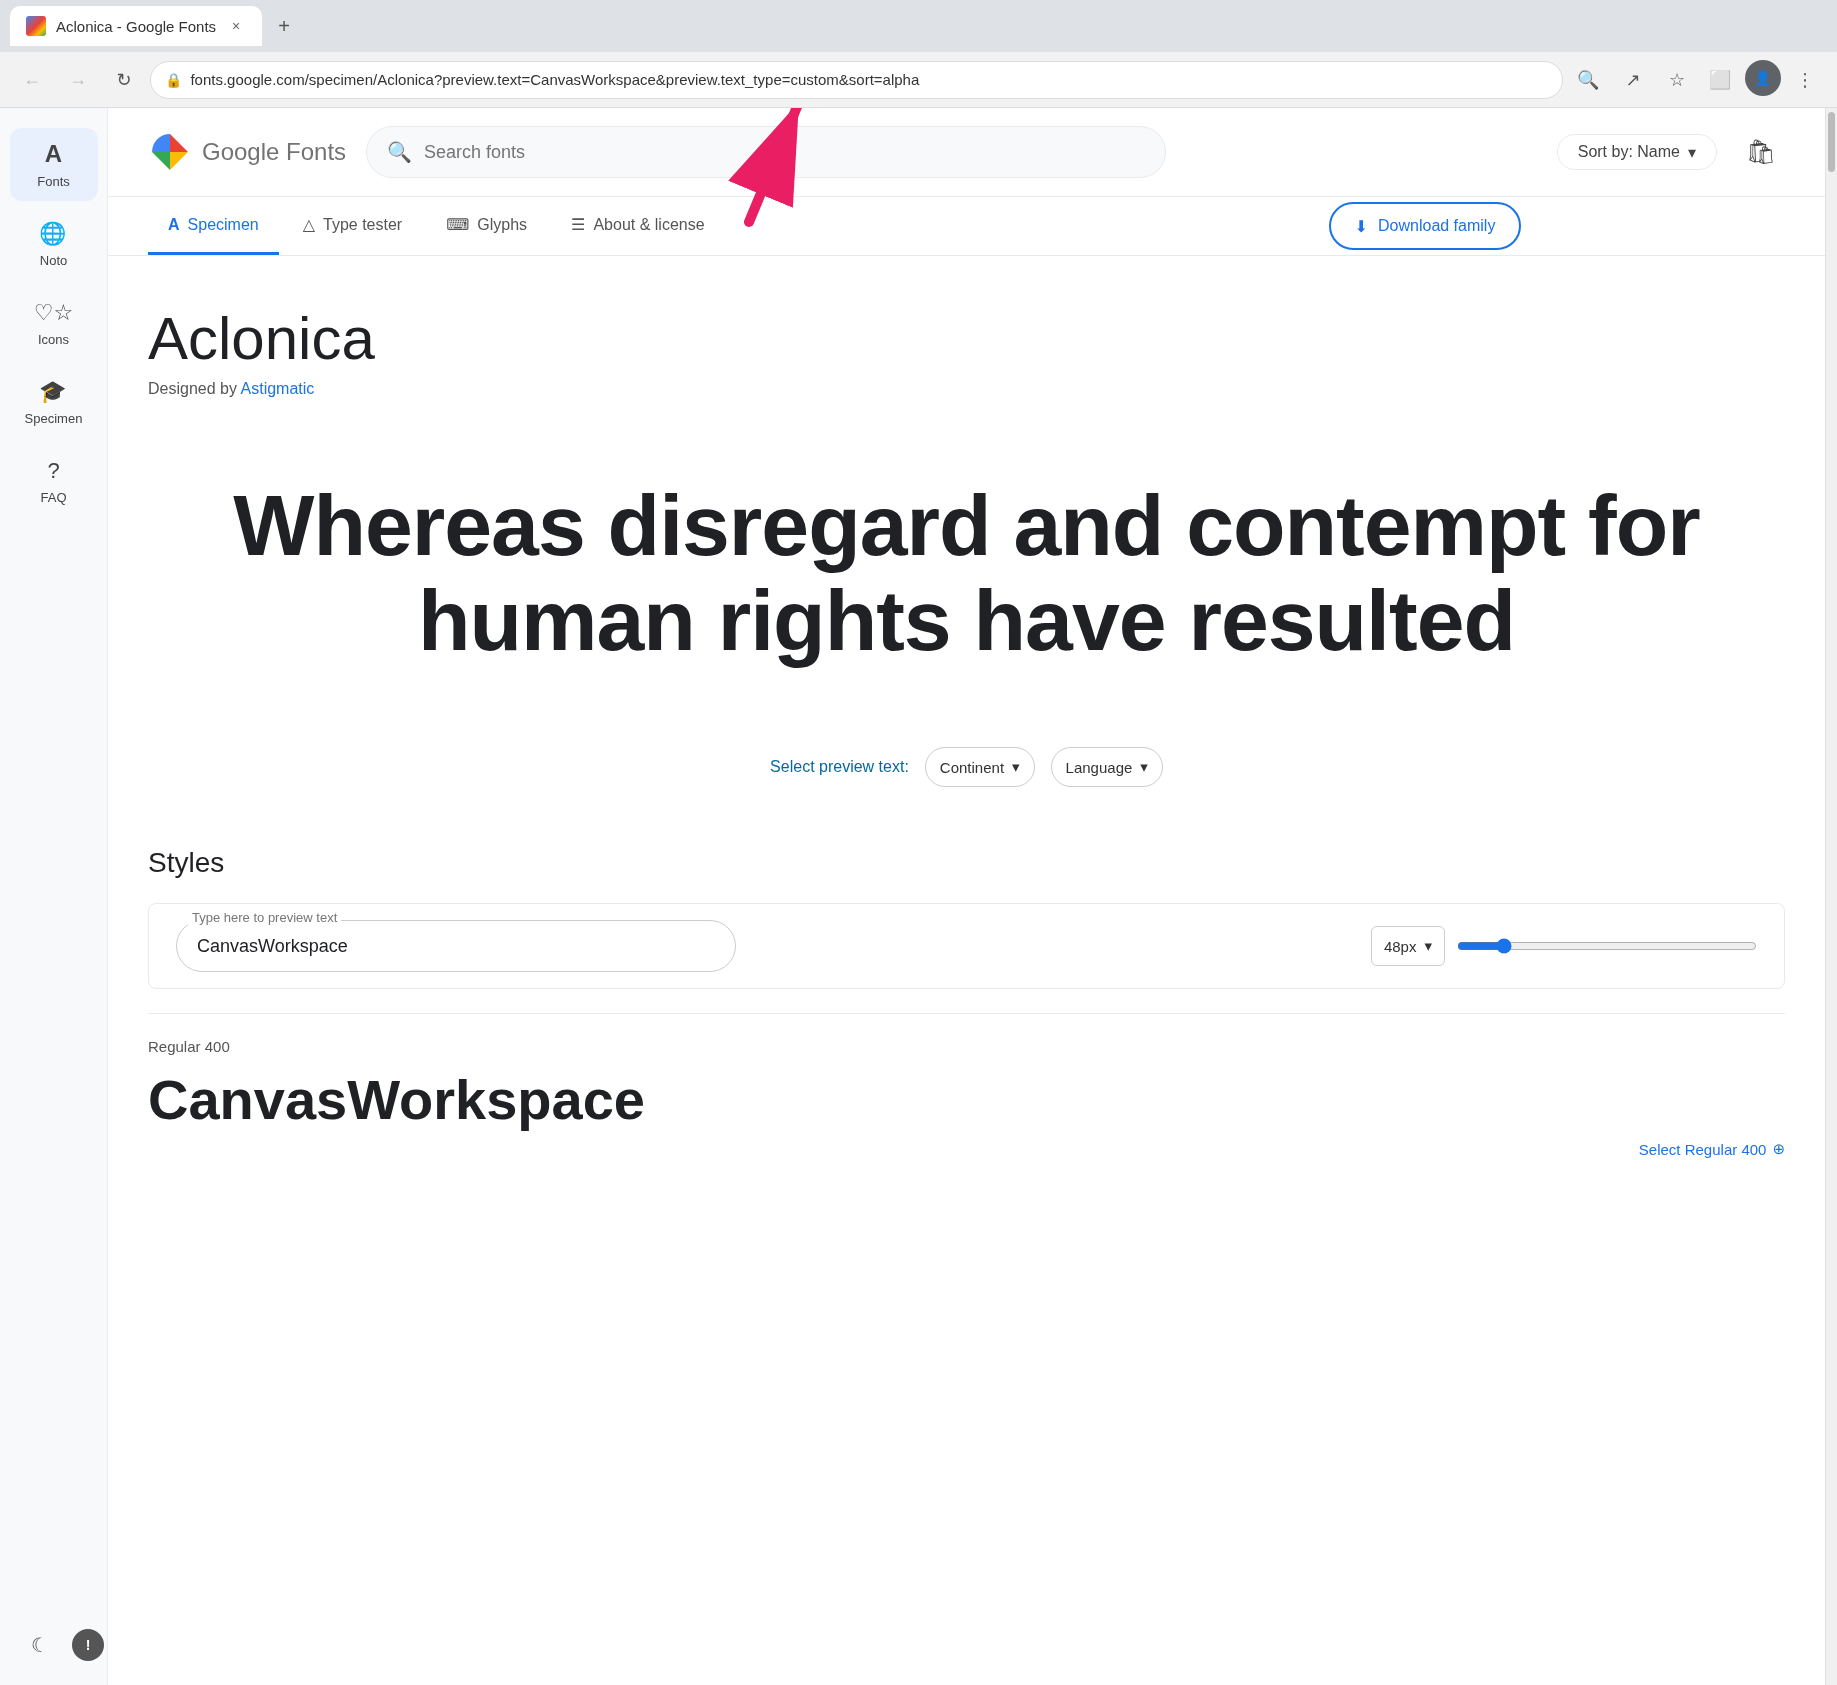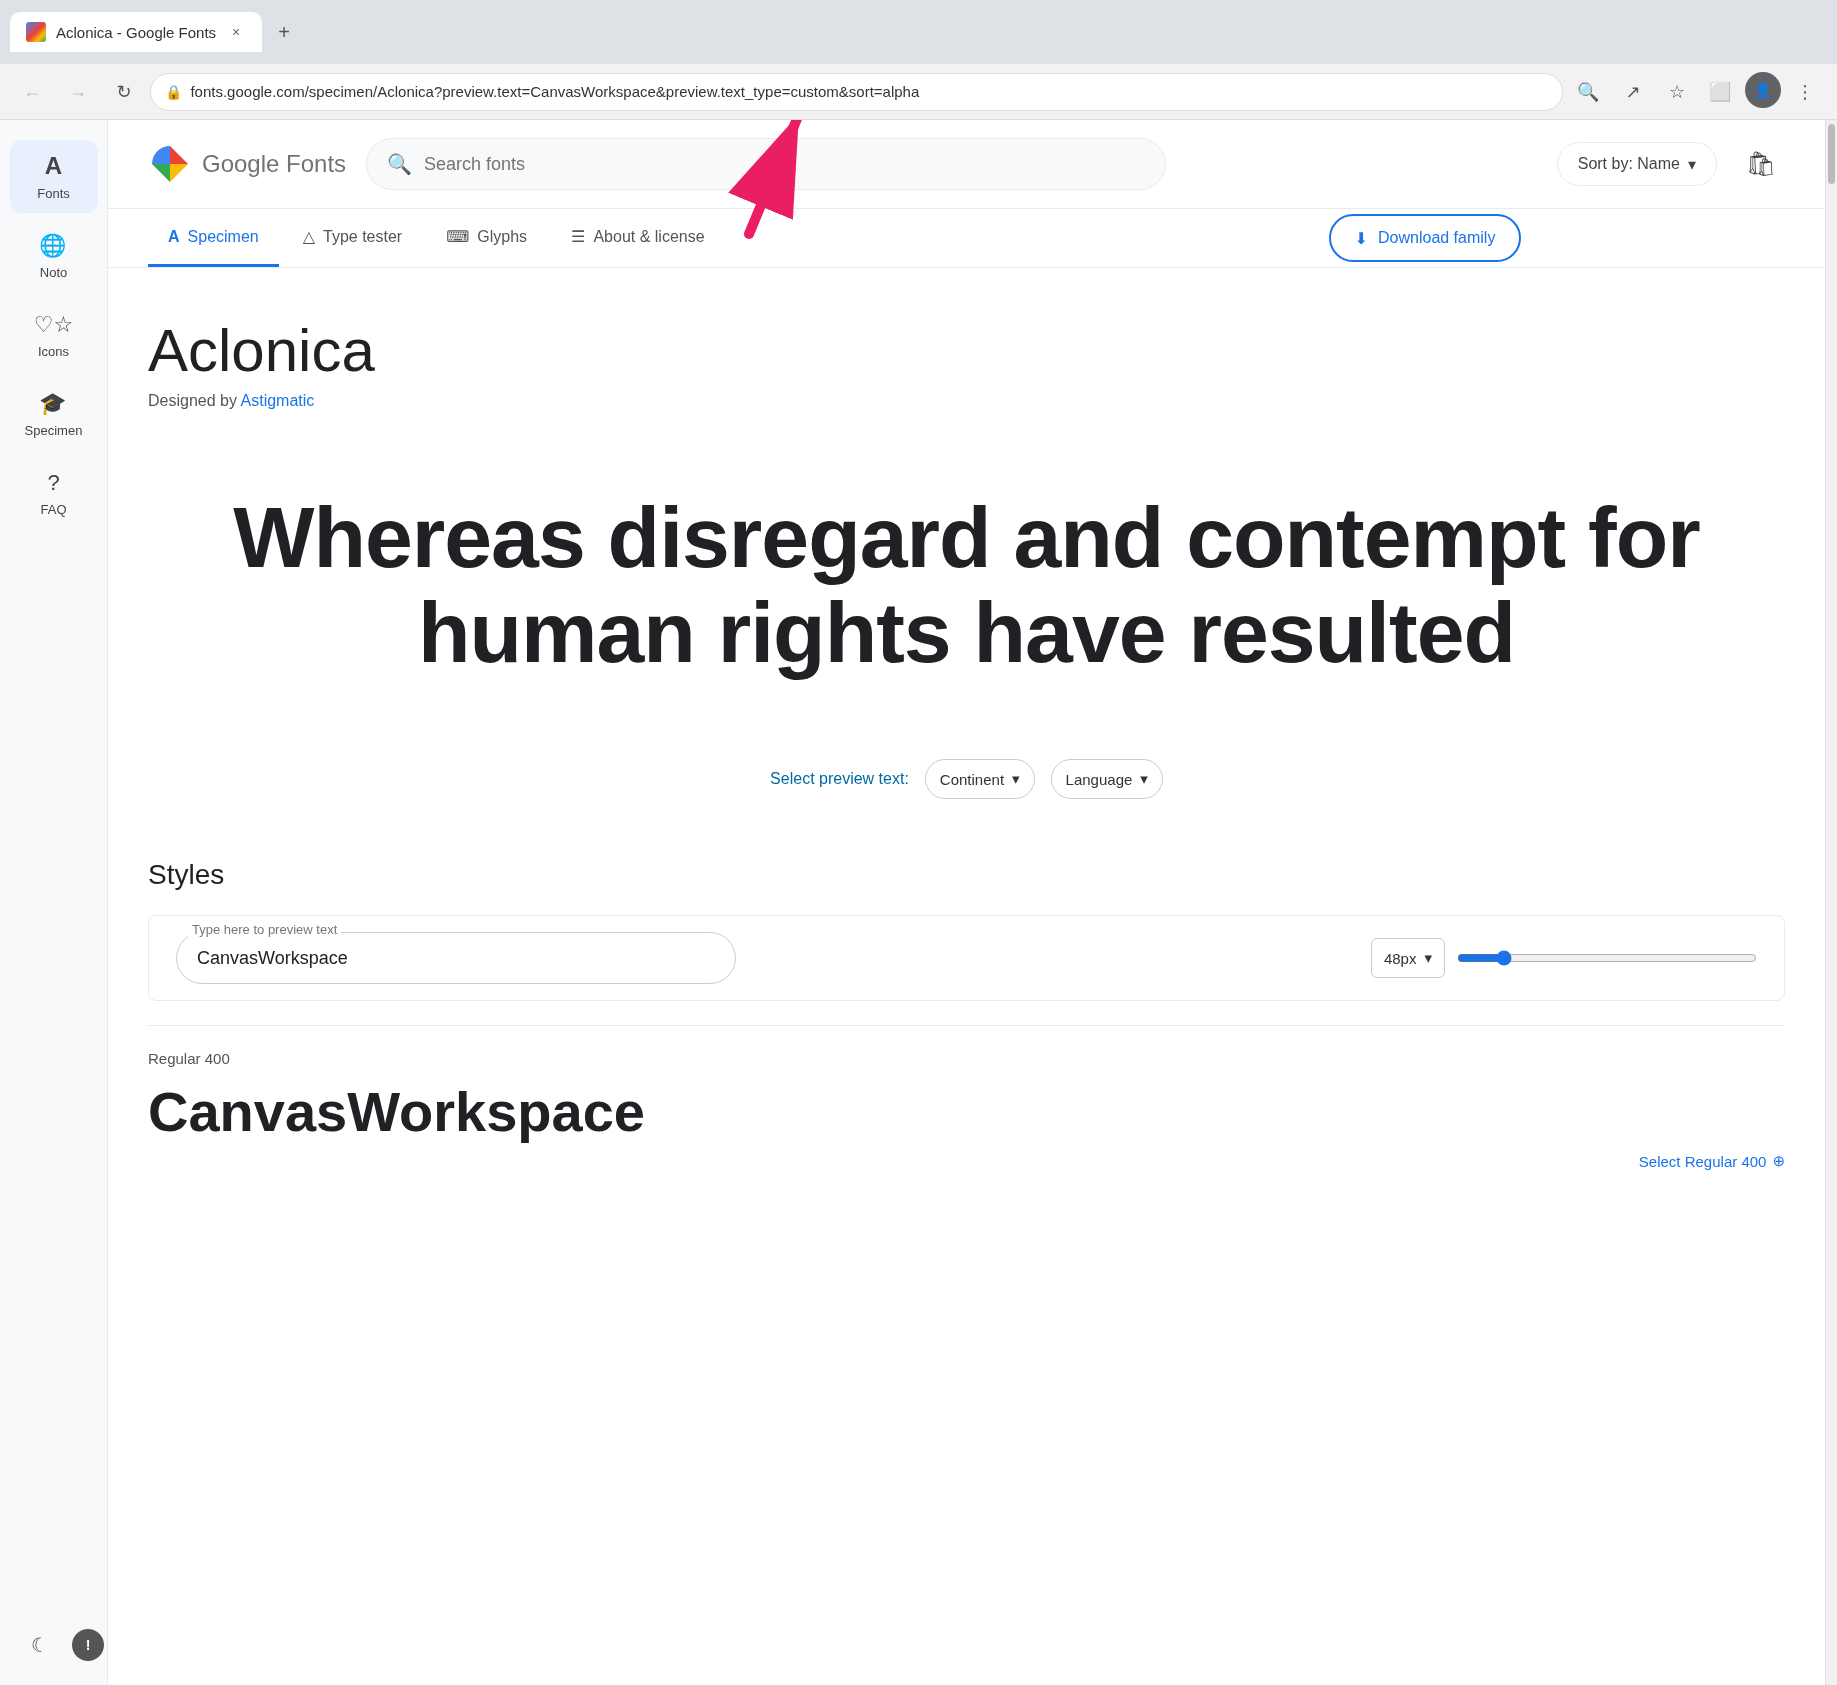--- a/index.html
+++ b/index.html
@@ -11,21 +11,21 @@
       width: 1837px;
       height: 1685px;
       display: flex;
       flex-direction: column;
     }
 
     .tab-bar {
       background: #dee1e6;
       display: flex;
       align-items: center;
-      height: 64px;
+      height: 52px;
       padding: 0 10px;
       gap: 4px;
     }
 
     .tab {
       background: white;
       border-radius: 10px 10px 0 0;
       padding: 0 16px;
       height: 40px;
       display: flex;
@@ -205,21 +205,21 @@
       border: none;
       background: transparent;
       font-size: 18px;
       outline: none;
       flex: 1;
       color: #666;
     }
 
     .sort-btn {
       margin-left: auto;
-      height: 44px;
+      height: 36px;
       padding: 0 20px;
       border: 1px solid #e8eaed;
       border-radius: 22px;
       background: white;
       font-size: 16px;
       color: #444;
       cursor: pointer;
       display: flex;
       align-items: center;
       gap: 8px;

